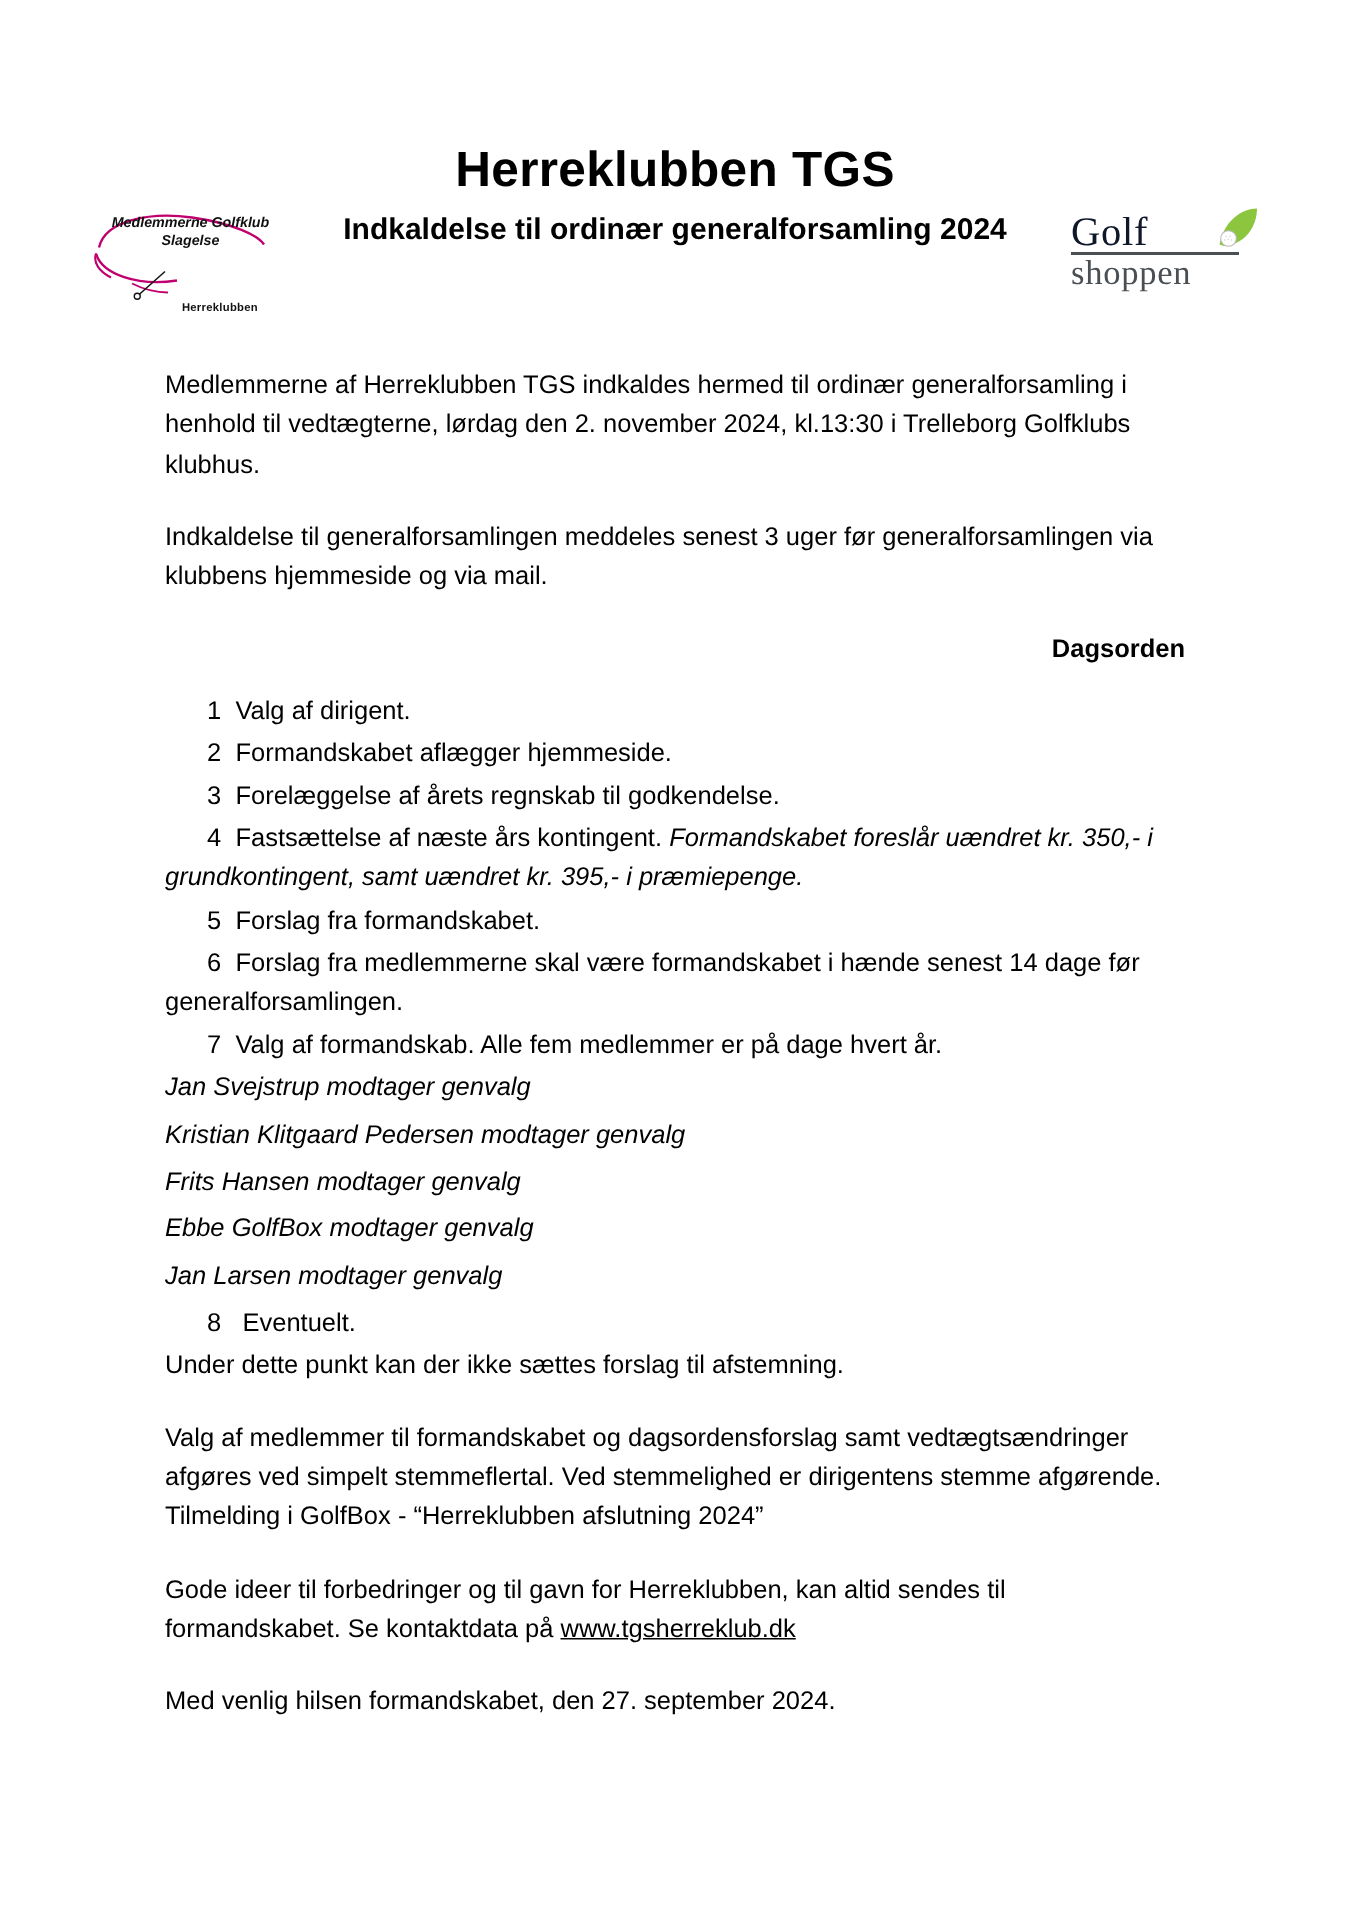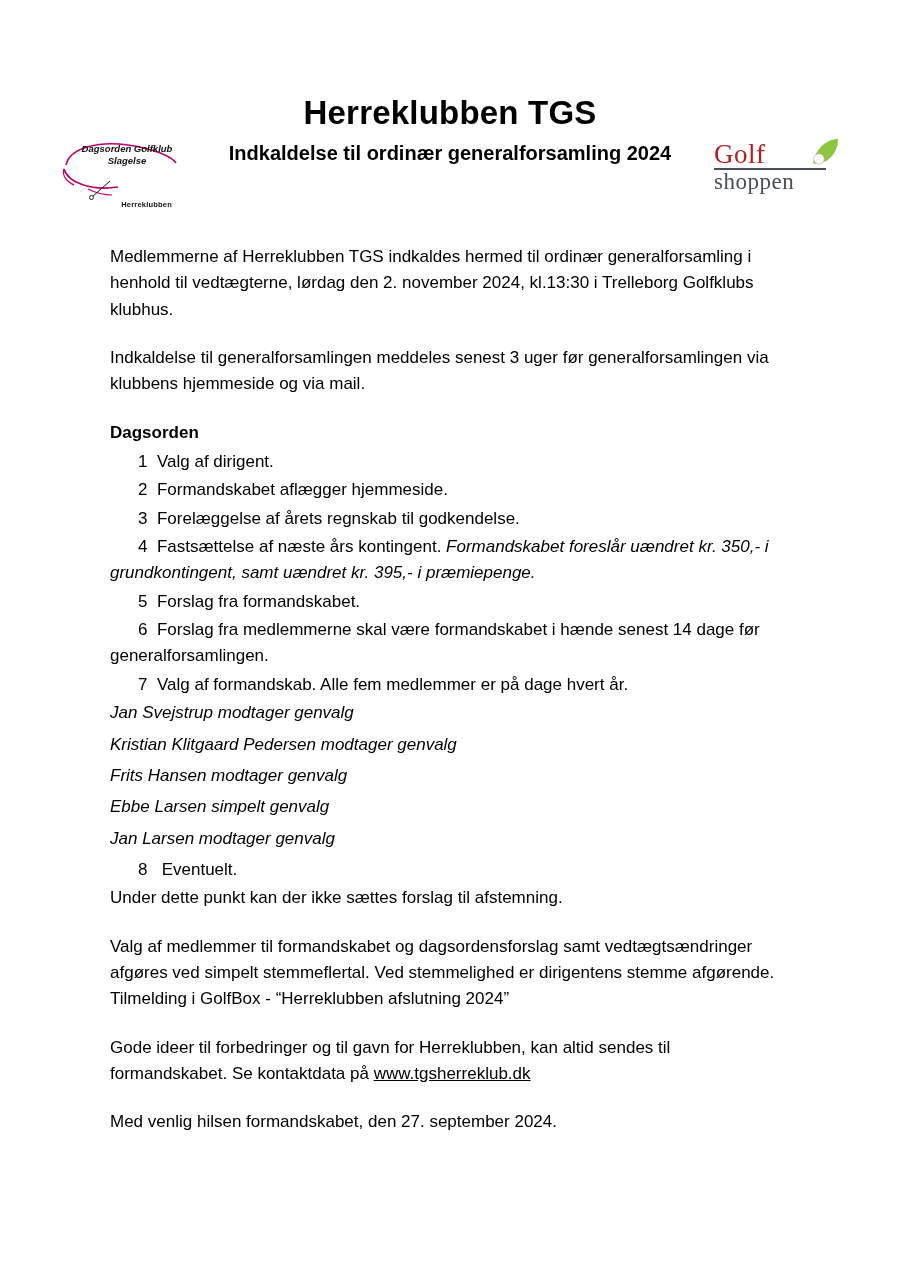--- a/index.html
+++ b/index.html
@@ -90,21 +90,21 @@
     top: 40px;
     width: 130px;
     height: 72px;
   }
   .logo-right .gs-golf {
     position: absolute;
     left: 4px;
     top: 4px;
     font-family: "Liberation Serif", serif;
     font-size: 27px;
-    color: #b91c1c;
+    color: #0f172a;
     letter-spacing: 0.5px;
   }
   .logo-right .gs-shoppen {
     position: absolute;
     left: 4px;
     top: 34px;
     font-family: "Liberation Serif", serif;
     font-size: 23px;
     color: #4a4f54;
     letter-spacing: 0.5px;
@@ -130,21 +130,22 @@
     margin: 34px 110px 0 110px;
     font-size: 17px;
     line-height: 1.55;
   }
   .para {
     margin: 0 0 22px 0;
   }
   .section-heading {
     font-weight: 700;
     font-size: 17px;
-    margin: 0 0 3px 0;
+    margin: 0 0 15px 0;
+    text-align: right;
   }
   .agenda-item {
     margin: 0 0 2px 0;
     text-indent: 28px;
   }
   .emph {
     font-style: italic;
   }
   .names {
     margin: 2px 0 0 0;
@@ -177,21 +178,21 @@
     <div class="logo-left">
       <svg class="swoosh" viewBox="0 0 150 72" xmlns="http://www.w3.org/2000/svg">
         <path d="M14 30 C 18 12, 48 6, 76 10 C 104 14, 120 22, 124 28" fill="none" stroke="#c0006f" stroke-width="1.6"></path>
         <path d="M12 34 C 16 48, 40 56, 66 52" fill="none" stroke="#c0006f" stroke-width="1.6"></path>
         <path d="M12 34 C 10 40, 14 46, 22 50" fill="none" stroke="#c0006f" stroke-width="1.4"></path>
         <path d="M36 54 C 44 58, 52 60, 60 60" fill="none" stroke="#c0006f" stroke-width="1.2"></path>
         <path d="M58 46 L 40 62" fill="none" stroke="#111" stroke-width="1"></path>
         <circle cx="39.5" cy="62.5" r="2" fill="#ffffff" stroke="#111" stroke-width="0.9"></circle>
       </svg>
       <div class="tg-text">
-        <span>Dagsorden Golfklub</span><br>
+        <span>Medlemmerne Golfklub</span><br>
         <span>Slagelse</span>
       </div>
       <div class="tg-sub">Herreklubben</div>
     </div>
 
     <div class="title-block">
       <h1 class="doc-title">Herreklubben TGS</h1>
       <h2 class="doc-subtitle">Indkaldelse til ordinær generalforsamling 2024</h2>
     </div>
 
@@ -247,21 +248,21 @@
       <div class="agenda-item">
         <span>7</span>
         <span>&nbsp;</span><span>Valg af formandskab. Alle fem medlemmer er på dage hvert år.</span>
       </div>
     </div>
 
     <div class="names">
       <div>Jan Svejstrup modtager genvalg</div>
       <div>Kristian Klitgaard Pedersen modtager genvalg</div>
       <div>Frits Hansen modtager genvalg</div>
-      <div>Ebbe Larsen simpelt genvalg</div>
+      <div>Ebbe GolfBox modtager genvalg</div>
       <div>Jan Larsen modtager genvalg</div>
     </div>
 
     <div class="agenda-item">
       <span>8</span>
       <span>&nbsp;&nbsp;</span><span>Eventuelt.</span>
     </div>
 
     <p class="after-agenda">Under dette punkt kan der ikke sættes forslag til afstemning.</p>
 

